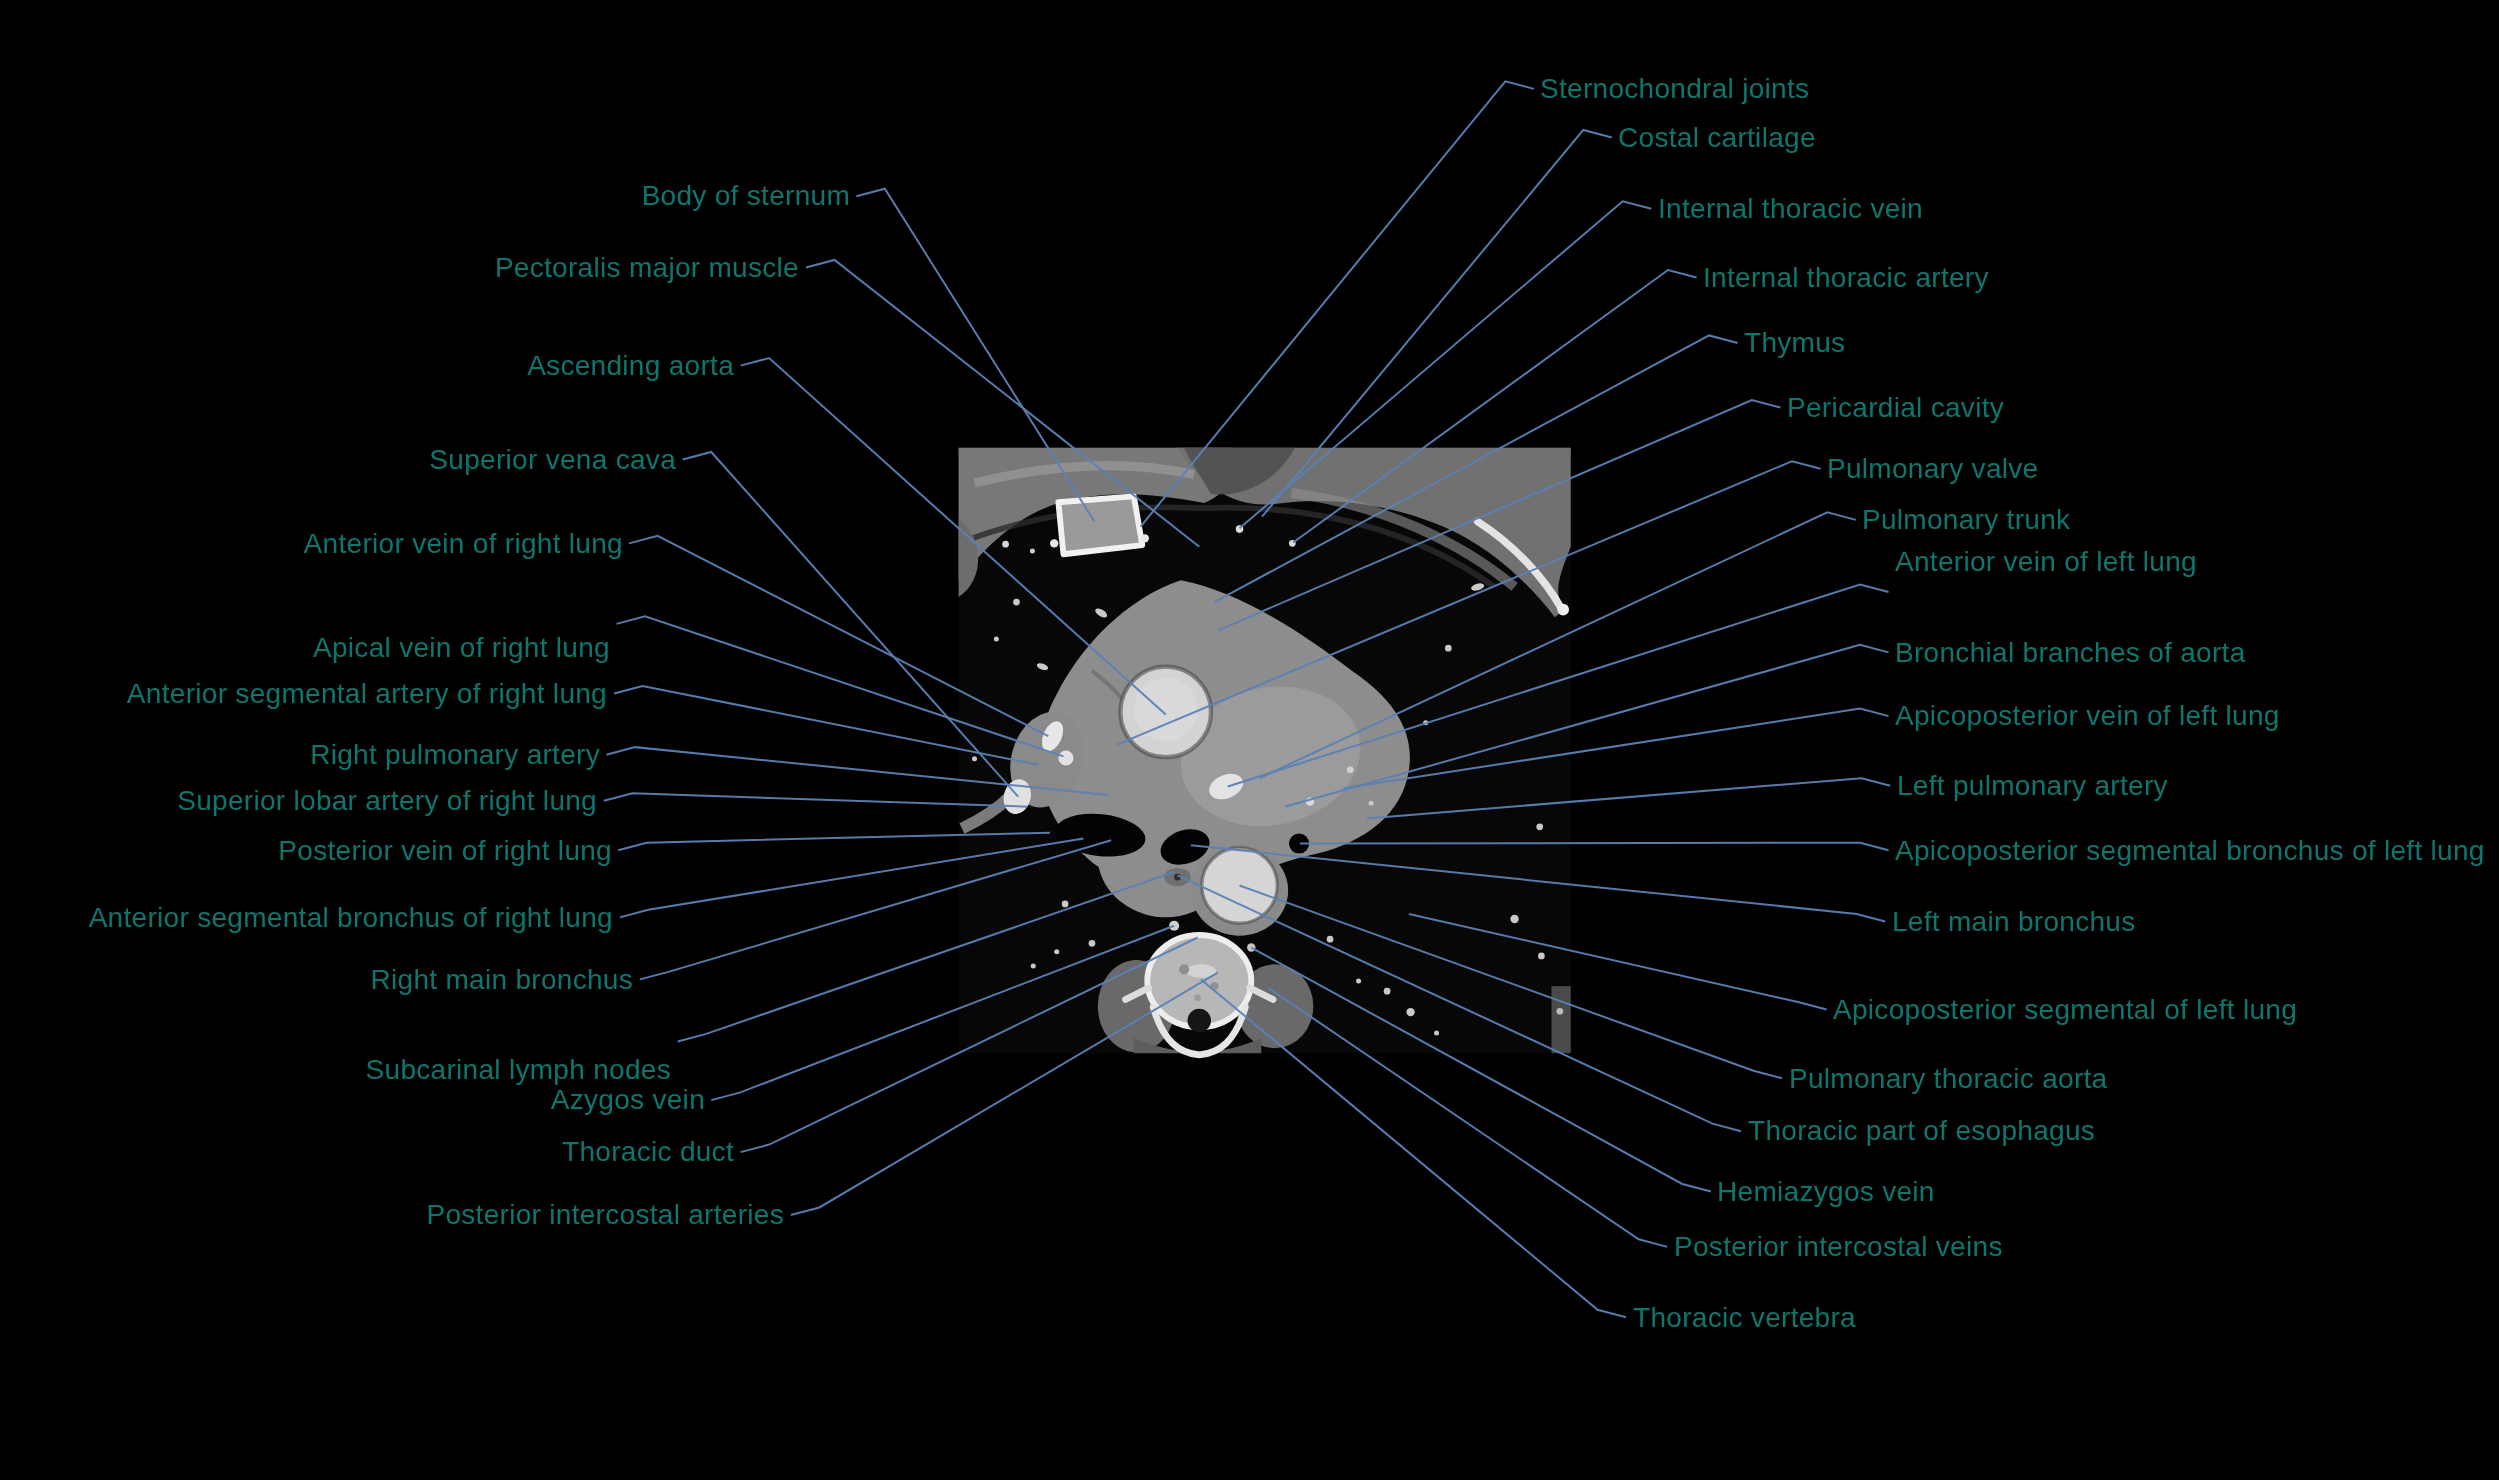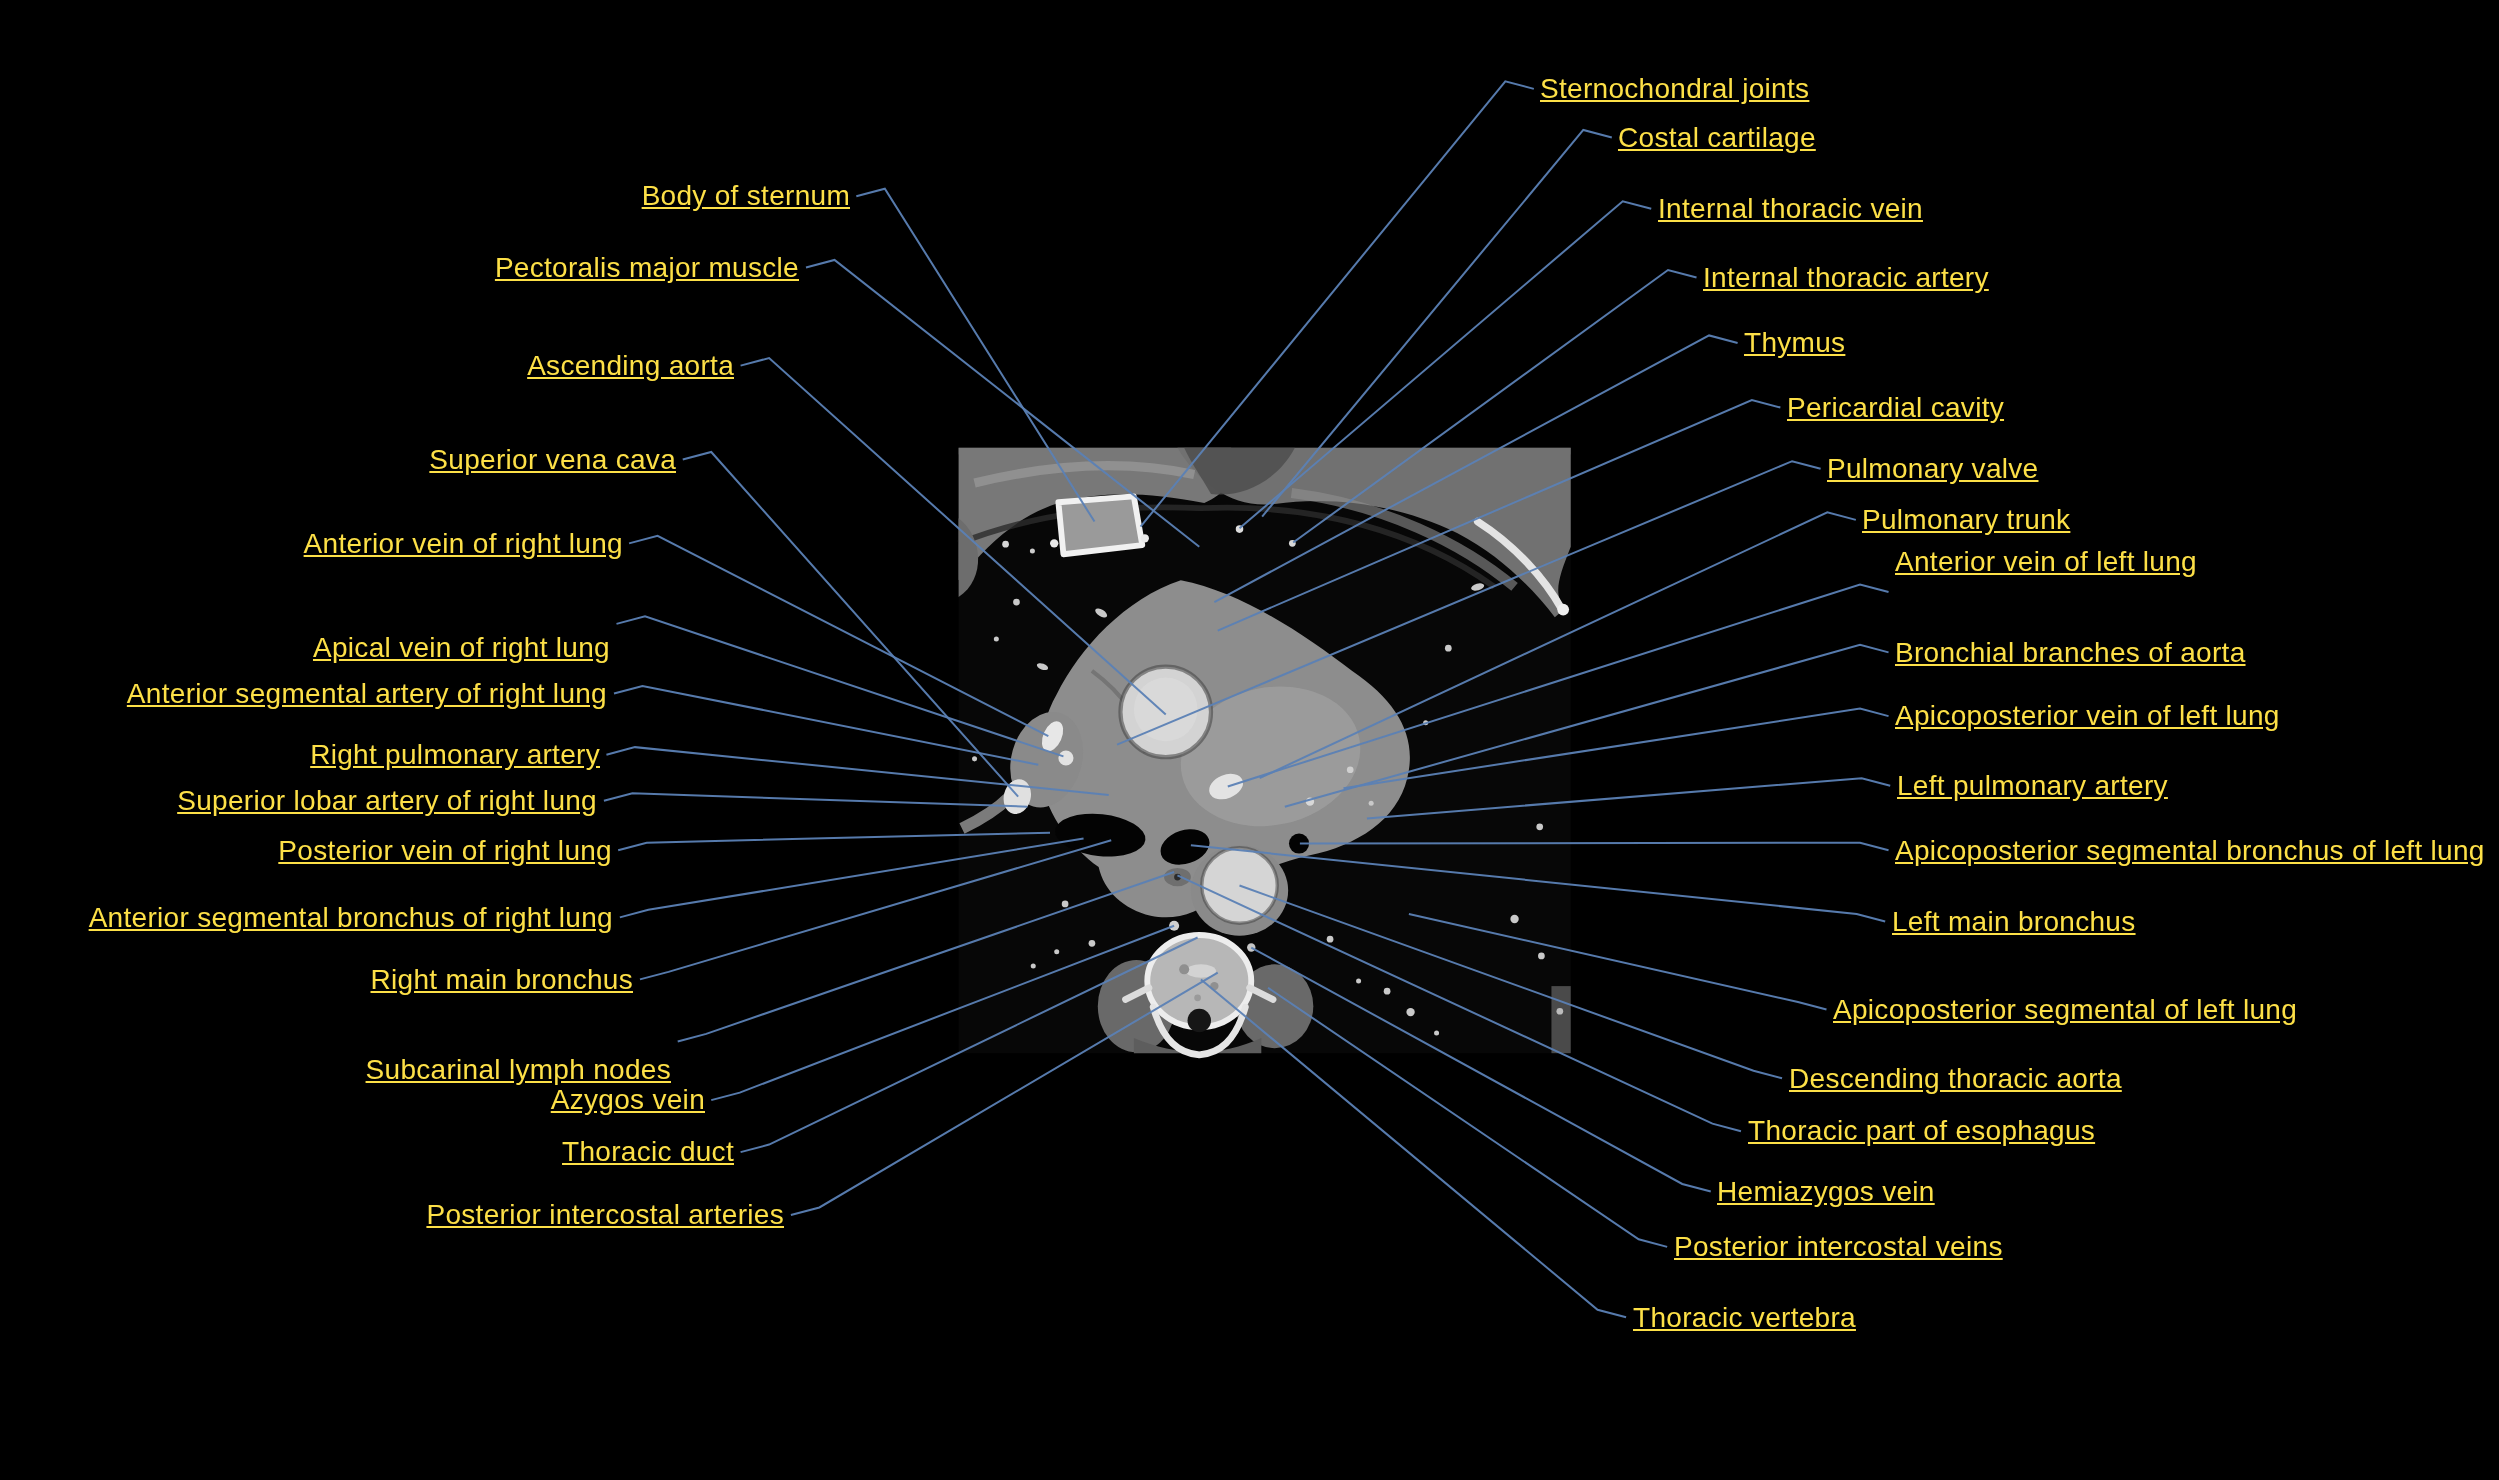--- a/index.html
+++ b/index.html
@@ -8,26 +8,25 @@
     width: 2500px;
     height: 1480px;
     background: #000;
     overflow: hidden;
     font-family: "Liberation Sans", sans-serif;
   }
   #scene { position: absolute; left: 0; top: 0; }
   #labels { position: absolute; left: 0; top: 0; width: 100%; height: 100%; }
   .label {
     position: absolute;
-    color: #fde047;
+    color: #0f766e;
     font-size: 28px;
     line-height: 34px;
     white-space: nowrap;
     letter-spacing: 0.3px;
-    text-decoration: underline;
   }
 </style>
 </head>
 <body>
 
 <div id="stage">
   <svg id="scene" width="2500" height="1480" viewBox="0 0 2981 1765">
 
     <g>
       <rect x="1143" y="534" width="730" height="722" fill="#070707"></rect>
@@ -190,20 +189,20 @@
       <div class="label" style="top: 391px; left: 1787px;">Pericardial cavity</div>
       <div class="label" style="top: 452px; left: 1827px;">Pulmonary valve</div>
       <div class="label" style="top: 503px; left: 1862px;">Pulmonary trunk</div>
       <div class="label" style="top: 545px; left: 1895px;">Anterior vein of left lung</div>
       <div class="label" style="top: 636px; left: 1895px;">Bronchial branches of aorta</div>
       <div class="label" style="top: 699px; left: 1895px;">Apicoposterior vein of left lung</div>
       <div class="label" style="top: 769px; left: 1897px;">Left pulmonary artery</div>
       <div class="label" style="top: 834px; left: 1895px;">Apicoposterior segmental bronchus of left lung</div>
       <div class="label" style="top: 905px; left: 1892px;">Left main bronchus</div>
       <div class="label" style="top: 993px; left: 1833px;">Apicoposterior segmental of left lung</div>
-      <div class="label" style="top: 1062px; left: 1789px;">Descending thoracic aorta</div>
+      <div class="label" style="top: 1062px; left: 1789px;">Pulmonary thoracic aorta</div>
       <div class="label" style="top: 1114px; left: 1748px;">Thoracic part of esophagus</div>
       <div class="label" style="top: 1175px; left: 1717px;">Hemiazygos vein</div>
       <div class="label" style="top: 1230px; left: 1674px;">Posterior intercostal veins</div>
       <div class="label" style="top: 1301px; left: 1633px;">Thoracic vertebra</div>
     </div>
 </div>
 
 
 </body></html>

